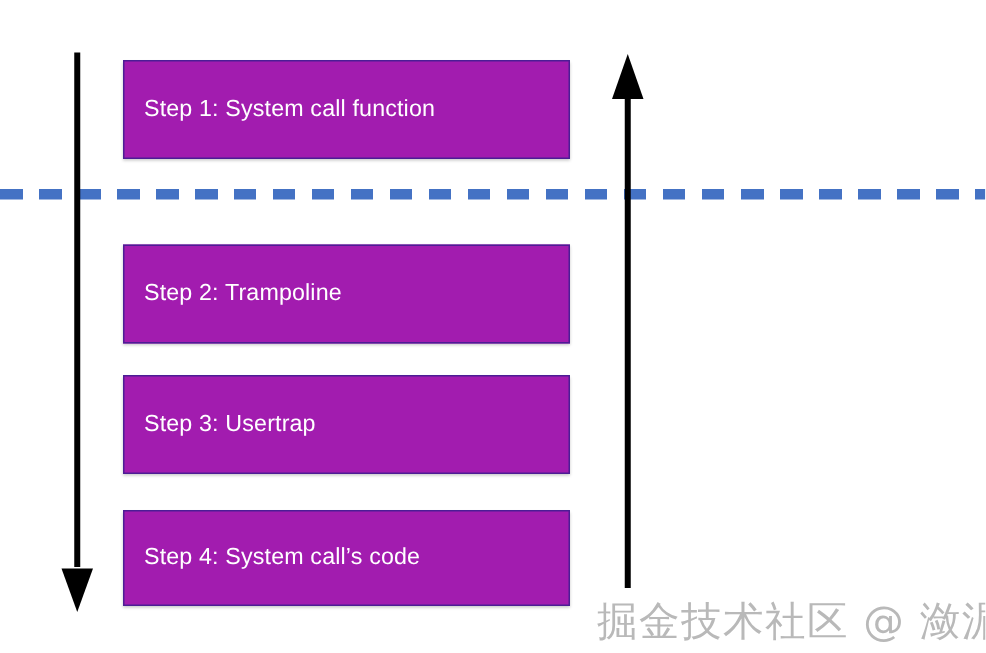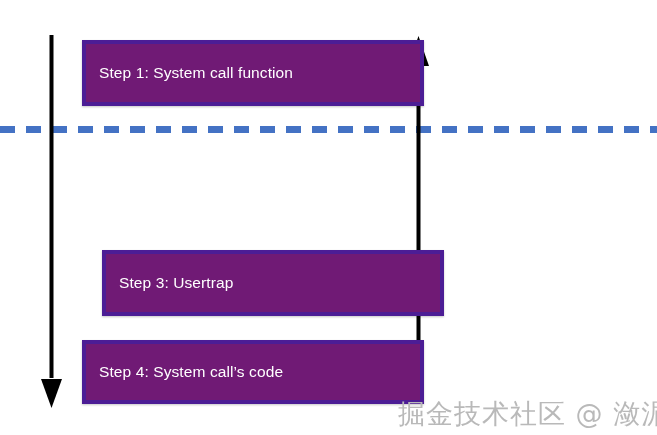--- a/index.html
+++ b/index.html
@@ -16,40 +16,40 @@
     width: 657px;
     height: 435px;
     background: #ffffff;
     overflow: hidden;
   }
 
   
   .step-box {
     position: absolute;
     left: 82px;
-    width: 342px;
-    background: #701a75;
-    border: 4px solid #4c1d95;
+    width: 298px;
+    background: #a21caf;
+    border: 1px solid #4c1d95;
     box-sizing: border-box;
     display: flex;
     align-items: center;
     box-shadow: 0 1px 2px rgba(0,0,0,0.22);
   }
   .step-box .step-label {
     color: #ffffff;
     font-size: 15.5px;
     font-weight: 400;
     letter-spacing: 0.1px;
     padding-left: 13px;
     white-space: nowrap;
     line-height: 1;
   }
   #step-box-1 { top: 40px;  height: 66px; }
   #step-box-2 { top: 163px; height: 66px; }
-  #step-box-3 { top: 250px; height: 66px; margin-left: 20px; }
+  #step-box-3 { top: 250px; height: 66px; }
   #step-box-4 { top: 340px; height: 64px; }
 
   
   .boundary-line {
     position: absolute;
     left: 0;
     top: 126px;
     width: 657px;
     height: 7px;
     background-image: repeating-linear-gradient(
@@ -110,20 +110,23 @@
     <svg width="32" height="370" viewBox="0 0 32 370" xmlns="http://www.w3.org/2000/svg">
       <line x1="15.5" y1="36" x2="15.5" y2="362" stroke="#000000" stroke-width="4"></line>
       <polygon points="15.5,6 5.0,36 26.0,36" fill="#000000"></polygon>
     </svg>
   </div>
 
   <div class="step-box" id="step-box-1">
     <span class="step-label">Step 1: System call function</span>
   </div>
 
+  <div class="step-box" id="step-box-2">
+    <span class="step-label">Step 2: Trampoline</span>
+  </div>
 
   <div class="step-box" id="step-box-3">
     <span class="step-label">Step 3: Usertrap</span>
   </div>
 
   <div class="step-box" id="step-box-4">
     <span class="step-label">Step 4: System call’s code</span>
   </div>
 
 

